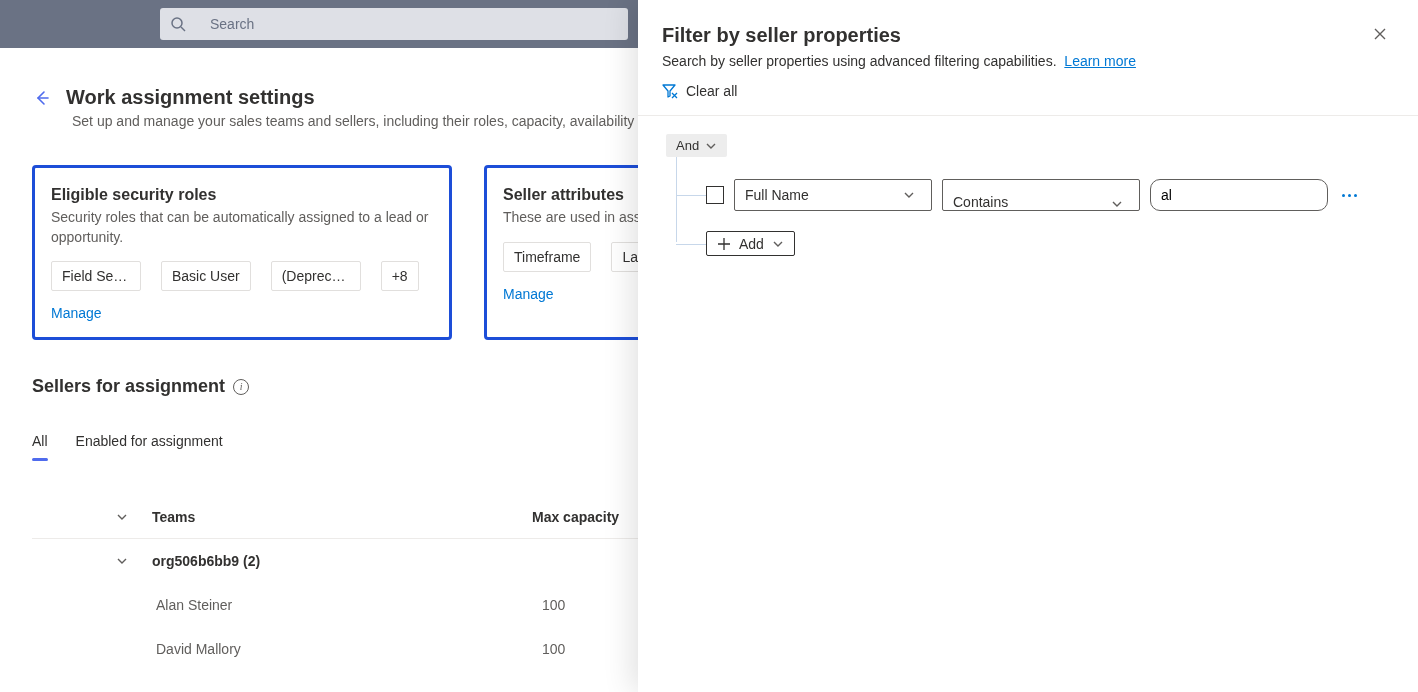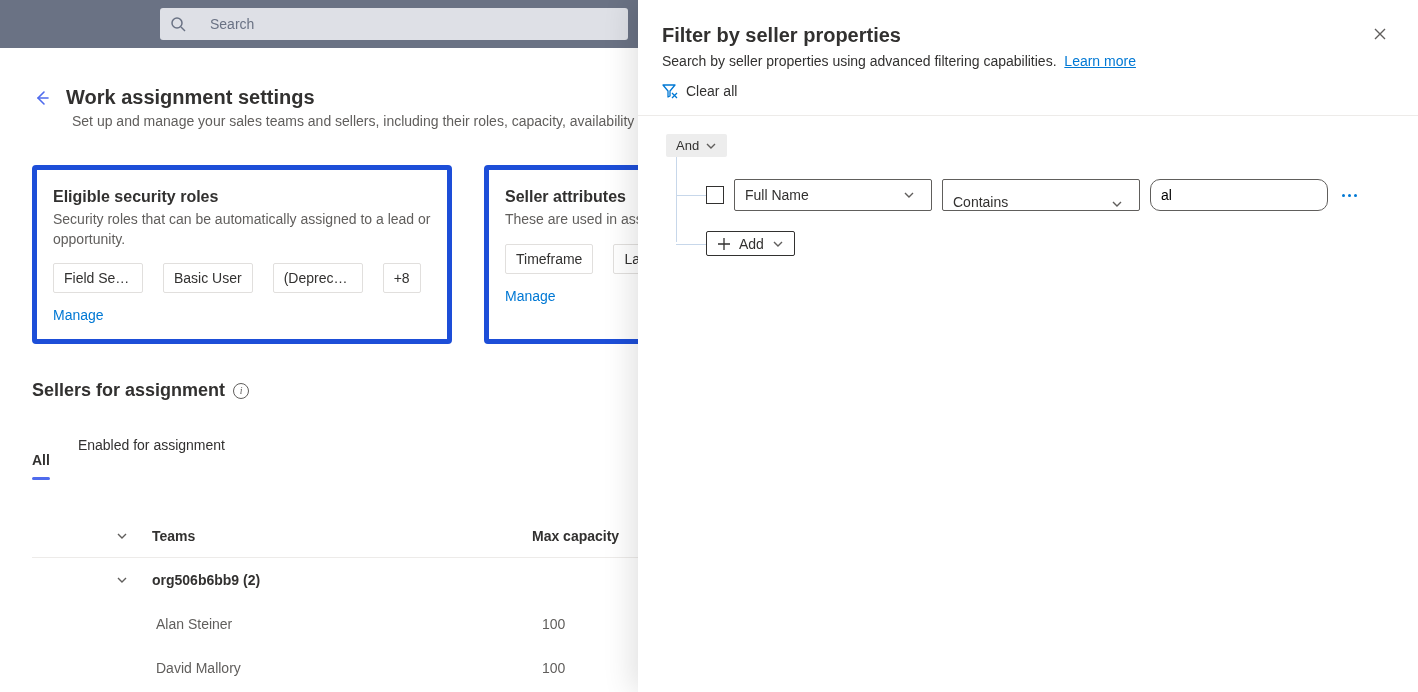--- a/index.html
+++ b/index.html
@@ -36,21 +36,21 @@
       position: absolute; left: 0; top: 48px; right: 0; bottom: 0;
       padding: 24px 32px;
       overflow: hidden;
     }
     .page-title-row { display: flex; align-items: center; gap: 14px; margin-top: 14px; }
     .page-title { font-size: 20px; font-weight: 600; color: #323130; }
     .page-sub { font-size: 14px; color: #605e5c; margin-top: 4px; margin-left: 40px; }
 
     .cards-row { display: flex; gap: 32px; margin-top: 36px; }
     .card {
-      border: 5px solid #1d4ed8;
+      border: 3px solid #1d4ed8;
       border-radius: 4px;
       padding: 18px 16px 16px 16px;
       width: 420px;
       min-height: 160px;
       background: #fff;
     }
     .card h3 { font-size: 16px; font-weight: 600; margin-bottom: 4px; }
     .card p { font-size: 14px; color: #605e5c; line-height: 1.4; margin-bottom: 14px; }
     .chip-row { display: flex; flex-wrap: wrap; gap: 20px; margin-bottom: 14px; }
     .chip {
@@ -69,21 +69,21 @@
     .section-title-row { display: flex; align-items: center; gap: 8px; margin-top: 36px; }
     .section-title { font-size: 18px; font-weight: 600; }
     .info-circle {
       width: 16px; height: 16px; border: 1px solid #605e5c; border-radius: 50%;
       display: inline-flex; align-items: center; justify-content: center;
       font-size: 10px; color: #605e5c; font-style: italic; font-family: Georgia, serif;
     }
 
     .tabs { display: flex; gap: 28px; margin-top: 28px; border-bottom: 0; }
     .tab { padding: 8px 0 12px 0; font-size: 14px; color: #323130; cursor: pointer; position: relative; }
-    .tab.active { font-weight: 700; margin-top: 15px; }
+    .tab.active { font-weight: 400; }
     .tab.active::after {
       content: ""; position: absolute; left: 0; right: 0; bottom: 0;
       height: 3px; background: #4f6bed; border-radius: 2px;
     }
 
     .grid { margin-top: 34px; }
     .grid-head, .grid-row {
       display: grid;
       grid-template-columns: 60px 60px 380px 140px;
       align-items: center;

